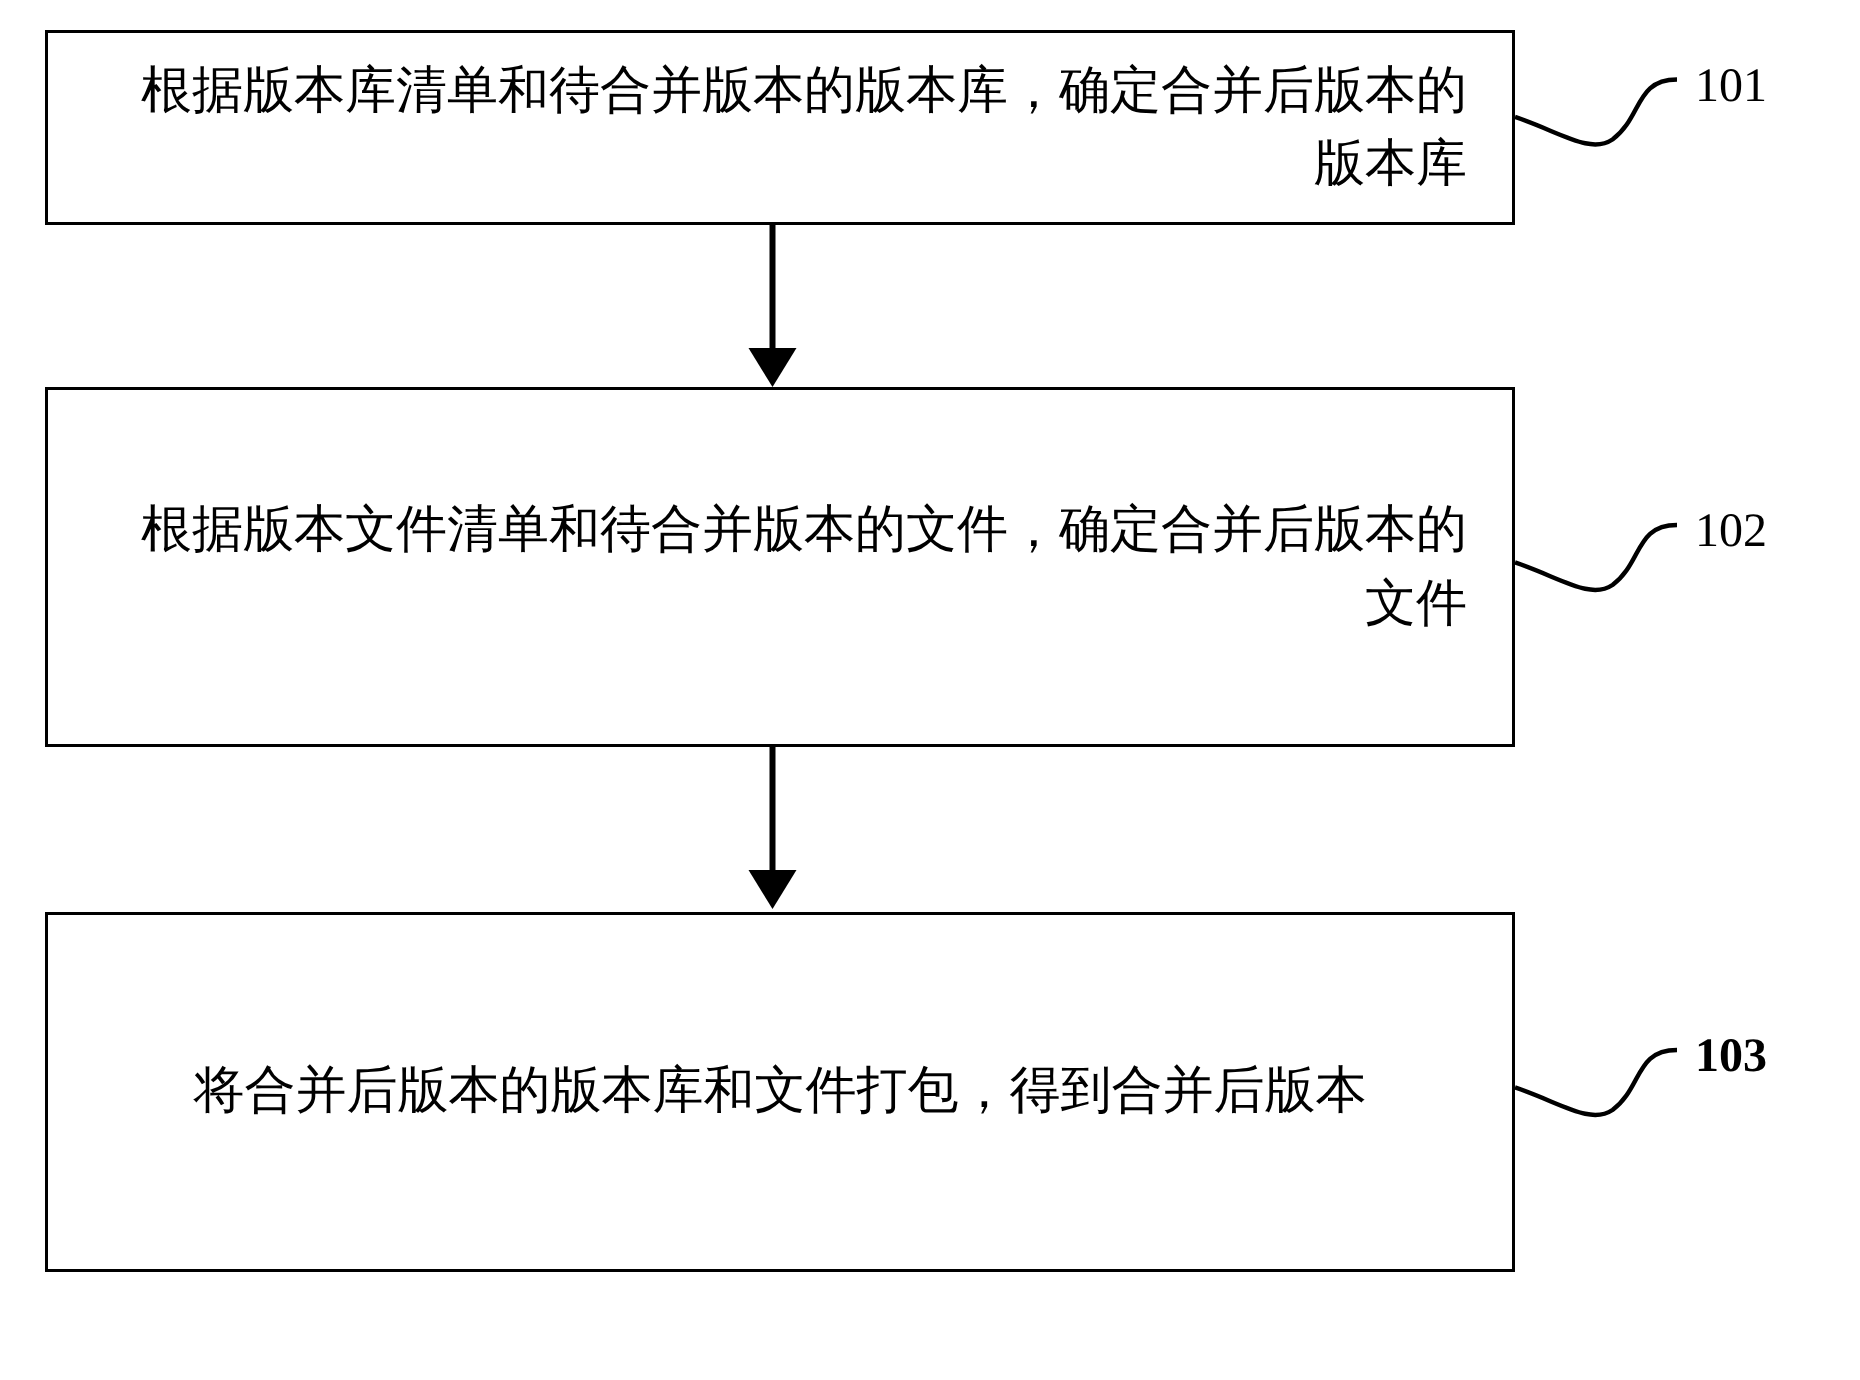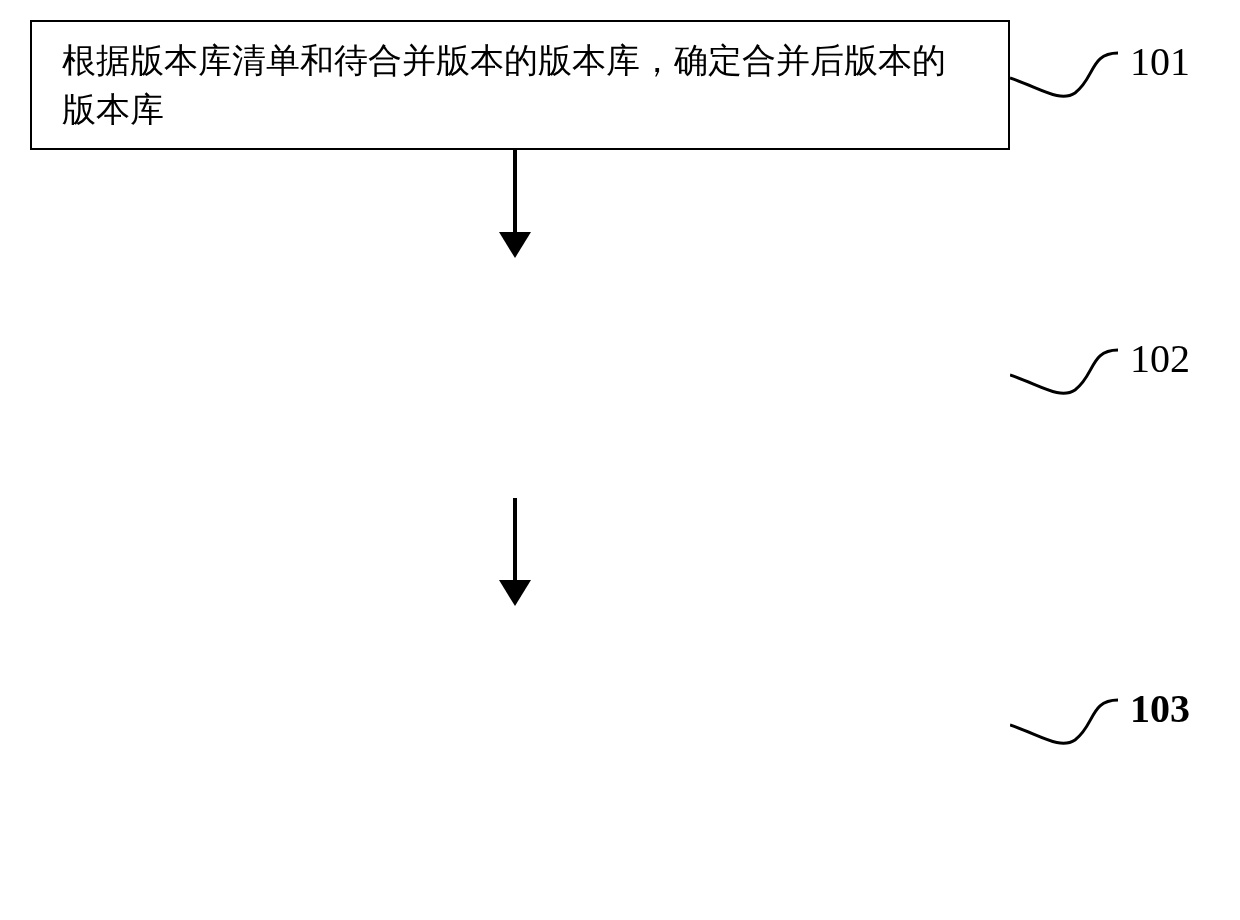--- a/index.html
+++ b/index.html
@@ -15,29 +15,29 @@
     width: 1240px;
     height: 920px;
   }
   .step-box {
     position: absolute;
     border: 2px solid #000;
     box-sizing: border-box;
     display: flex;
     align-items: center;
     justify-content: center;
-    text-align: left;
+    text-align: right;
     font-size: 34px;
     line-height: 1.45;
     padding: 10px 30px;
     background: #fff;
   }
   .step-label {
     position: absolute;
-    font-size: 40px;
+    font-size: 32px;
     color: #000;
   }
 </style>
 </head>
 <body>
 
 <div class="canvas">
 
   <div class="step-box" style="left:30px; top:20px; width:980px; height:130px;">
     <span>根据版本库清单和待合并版本的版本库，确定合并后版本的版本库</span>
@@ -46,30 +46,36 @@
   <svg style="position:absolute; left:1010px; top:48px;" width="110" height="60">
     <path d="M0 30 C 30 40, 50 55, 65 45 C 85 30, 80 5, 108 5" stroke="#000" stroke-width="3" fill="none"></path>
   </svg>
   <div class="step-label" style="left:1130px; top:38px;">101</div>
 
   <svg style="position:absolute; left:475px; top:150px;" width="80" height="110">
     <line x1="40" y1="0" x2="40" y2="85" stroke="#000" stroke-width="4"></line>
     <polygon points="40,108 24,82 56,82" fill="#000"></polygon>
   </svg>
 
+  <div class="step-box" style="left:30px; top:258px; width:980px; height:240px;">
+    <span>根据版本文件清单和待合并版本的文件，确定合并后版本的文件</span>
+  </div>
 
   <svg style="position:absolute; left:1010px; top:345px;" width="110" height="60">
     <path d="M0 30 C 30 40, 50 55, 65 45 C 85 30, 80 5, 108 5" stroke="#000" stroke-width="3" fill="none"></path>
   </svg>
   <div class="step-label" style="left:1130px; top:335px;text-align:right;">102</div>
 
   <svg style="position:absolute; left:475px; top:498px;" width="80" height="110">
     <line x1="40" y1="0" x2="40" y2="85" stroke="#000" stroke-width="4"></line>
     <polygon points="40,108 24,82 56,82" fill="#000"></polygon>
   </svg>
 
+  <div class="step-box" style="left:30px; top:608px; width:980px; height:240px;">
+    <span>将合并后版本的版本库和文件打包，得到合并后版本</span>
+  </div>
 
   <svg style="position:absolute; left:1010px; top:695px;" width="110" height="60">
     <path d="M0 30 C 30 40, 50 55, 65 45 C 85 30, 80 5, 108 5" stroke="#000" stroke-width="3" fill="none"></path>
   </svg>
   <div class="step-label" style="left:1130px; top:685px;font-weight:bold;">103</div>
 
 </div>
 
 </body></html>

